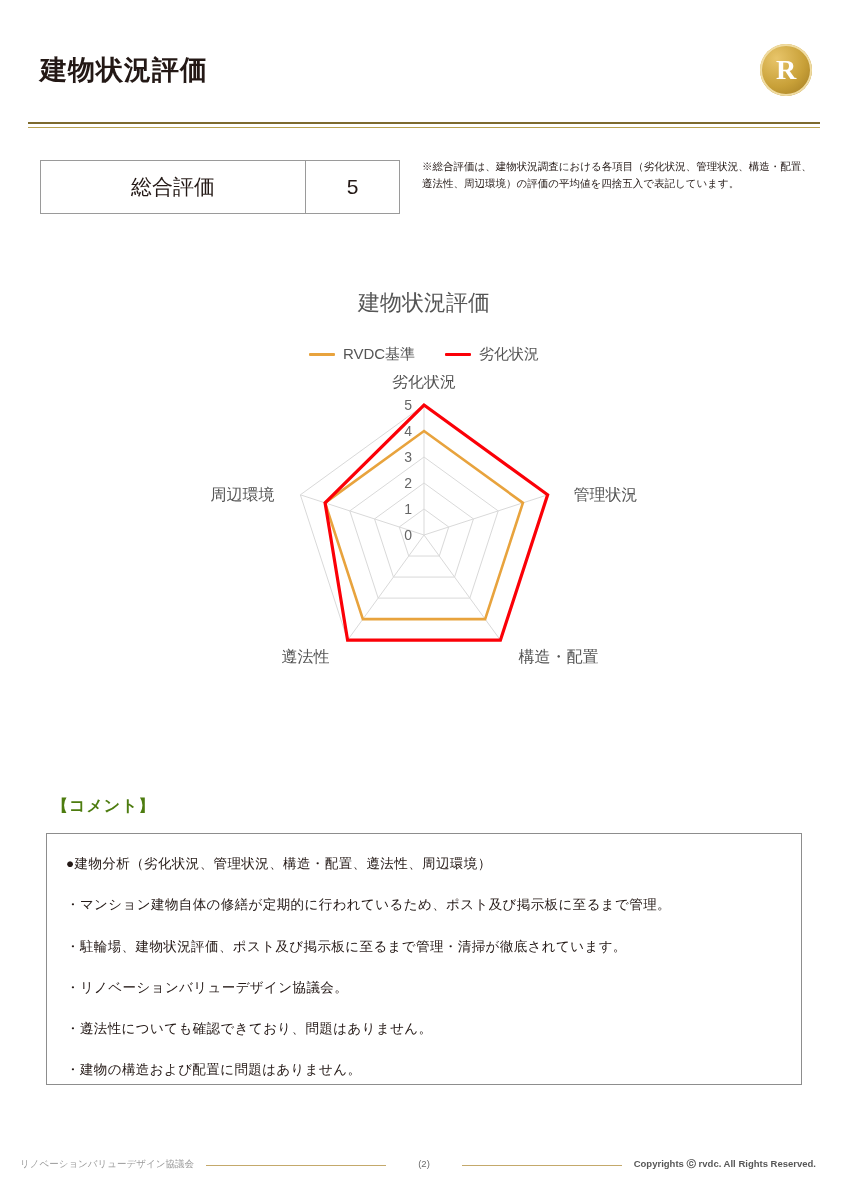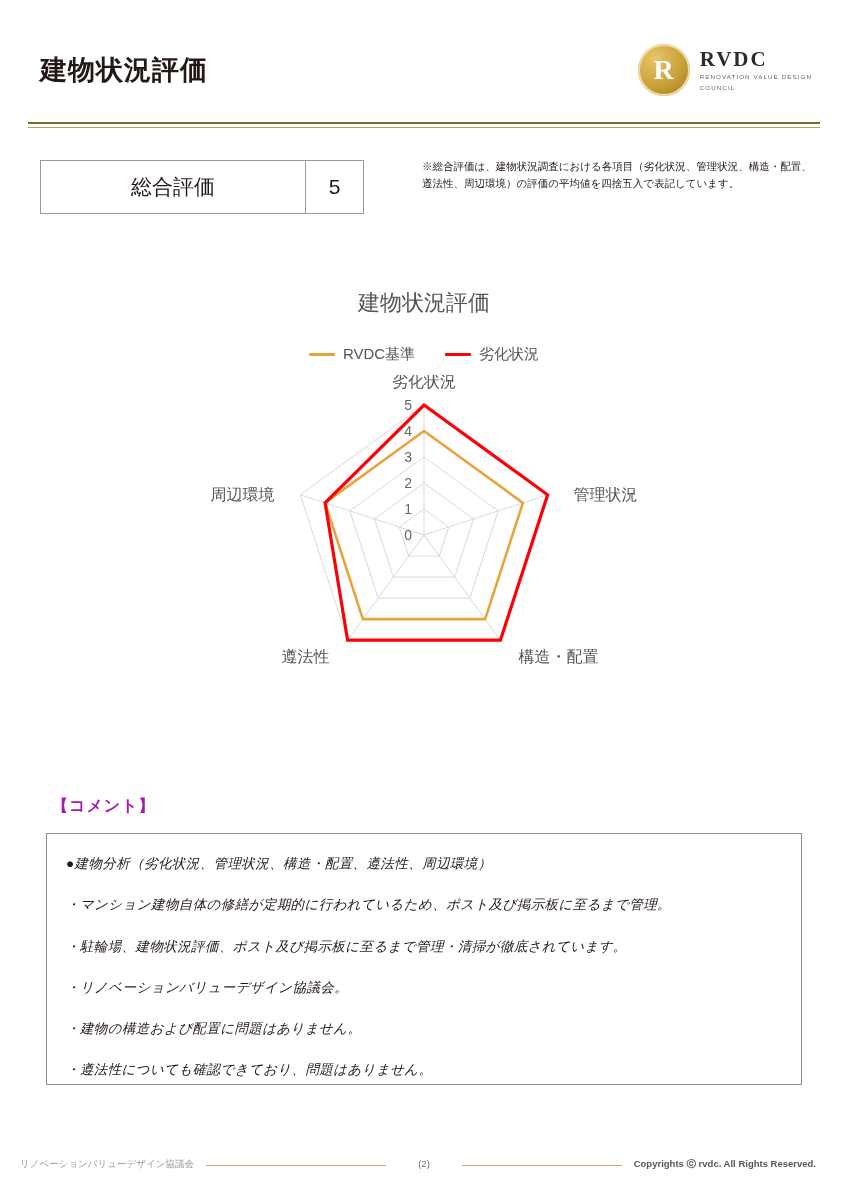--- a/index.html
+++ b/index.html
@@ -89,21 +89,21 @@
     width: 792px;
     height: 1px;
     background: #b9a24f;
   }
 
   
   .score-box {
     position: absolute;
     left: 40px;
     top: 160px;
-    width: 324px;
+    width: 360px;
     height: 54px;
     border: 1px solid #9a9a9a;
     display: flex;
     box-sizing: border-box;
   }
   .score-label {
     flex: 0 0 264px;
     display: flex;
     align-items: center;
     justify-content: center;
@@ -172,38 +172,37 @@
     display: block;
   }
 
   
   .comment-heading {
     position: absolute;
     left: 52px;
     top: 796px;
     font-size: 16px;
     font-weight: bold;
-    color: #a21caf;
+    color: #4d7c0f;
     letter-spacing: 1px;
   }
   .comment-box {
     position: absolute;
     left: 46px;
     top: 833px;
     width: 756px;
     height: 252px;
     border: 1px solid #8d8d8d;
     box-sizing: border-box;
   }
   .comment-list {
     position: absolute;
     left: 66px;
     top: 854px;
     width: 720px;
-    font-style: italic;
   }
   .comment-line {
     font-size: 13.5px;
     color: #231815;
     line-height: 1.5;
     margin-bottom: 21px;
     letter-spacing: 0.4px;
   }
 
   
@@ -258,25 +257,20 @@
 </style>
 </head>
 <body>
 
 <div class="page">
 
   <div class="header">
     <div class="header-title">建物状況評価</div>
     <div class="logo-wrap">
       <div class="logo-badge">R</div>
-      <div>
-        <div class="logo-text-main">RVDC</div>
-        <div class="logo-text-sub">RENOVATION VALUE DESIGN</div>
-        <div class="logo-text-sub">COUNCIL</div>
-      </div>
     </div>
     <div class="header-rule-1"></div>
     <div class="header-rule-2"></div>
   </div>
 
   <div class="score-box">
     <div class="score-label">総合評価</div>
     <div class="score-value">5</div>
   </div>
   <div class="score-note">※総合評価は、建物状況調査における各項目（劣化状況、管理状況、構造・配置、遵法性、周辺環境）の評価の平均値を四捨五入で表記しています。</div>
@@ -330,22 +324,22 @@
     </svg>
   </div>
 
   <div class="comment-heading">【コメント】</div>
   <div class="comment-box"></div>
   <div class="comment-list">
     <div class="comment-line">●建物分析（劣化状況、管理状況、構造・配置、遵法性、周辺環境）</div>
     <div class="comment-line">・マンション建物自体の修繕が定期的に行われているため、ポスト及び掲示板に至るまで管理。</div>
     <div class="comment-line">・駐輪場、建物状況評価、ポスト及び掲示板に至るまで管理・清掃が徹底されています。</div>
     <div class="comment-line">・リノベーションバリューデザイン協議会。</div>
+    <div class="comment-line">・遵法性についても確認できており、問題はありません。</div>
     <div class="comment-line">・建物の構造および配置に問題はありません。</div>
-    <div class="comment-line">・遵法性についても確認できており、問題はありません。</div>
   </div>
 
   <div class="footer">
     <div class="footer-left">リノベーションバリューデザイン協議会</div>
     <div class="footer-line-l"></div>
     <div class="footer-page">(2)</div>
     <div class="footer-line-r"></div>
     <div class="footer-right">Copyrights ⓒ rvdc. All Rights Reserved.</div>
   </div>
 

